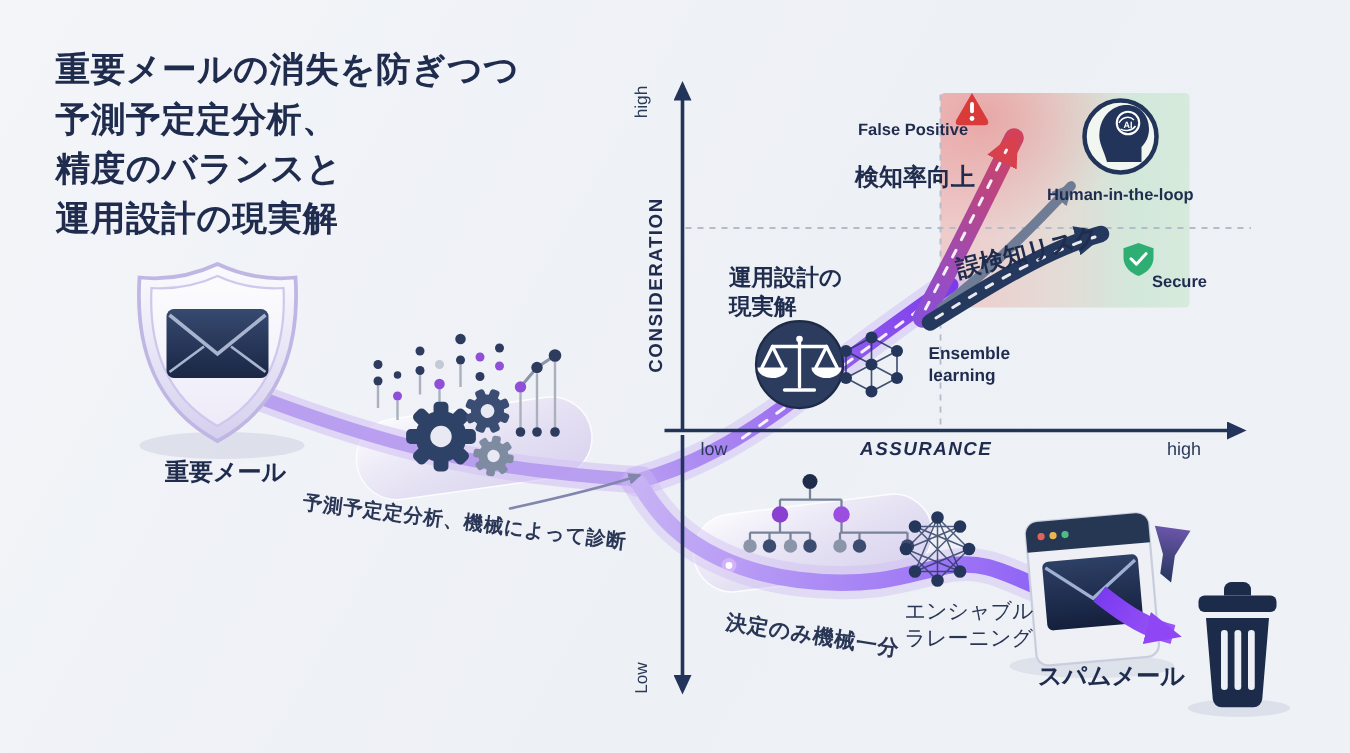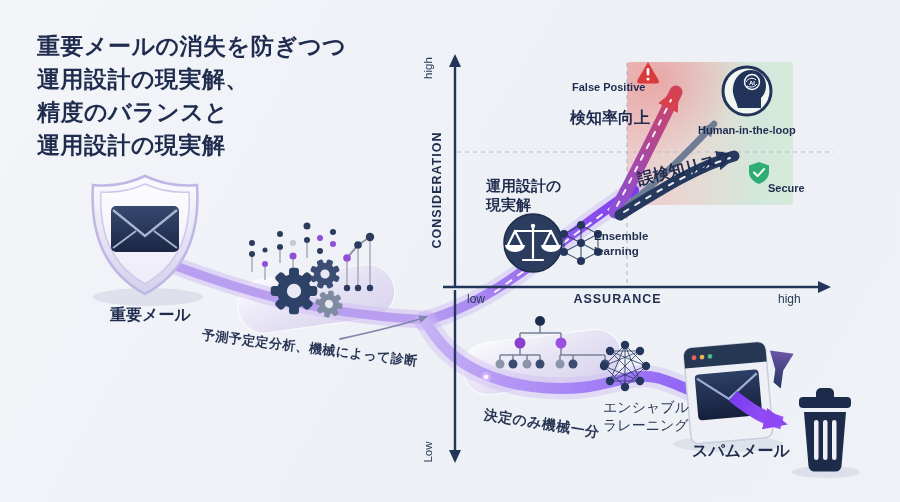--- a/index.html
+++ b/index.html
@@ -312,45 +312,45 @@
     <g fill="#edf0f5">
       <rect x="814" y="420" width="4.5" height="40" rx="2.2"></rect>
       <rect x="823" y="420" width="4.5" height="40" rx="2.2"></rect>
       <rect x="832" y="420" width="4.5" height="40" rx="2.2"></rect>
     </g>
   </g>
 </svg>
 
 <div class="lbl title">
   <div>重要メールの消失を防ぎつつ</div>
-  <div>運用設計の現実解、</div>
+  <div>予測予定定分析、</div>
   <div>精度のバランスと</div>
   <div>運用設計の現実解</div>
 </div>
 
 <div class="lbl vtext axis-end" style="left:408px;top:62px;width:40px;">high</div>
 <div class="lbl vtext axis-word" style="left:372px;top:183px;width:130px;">CONSIDERATION</div>
 <div class="lbl vtext axis-end" style="left:408px;top:446px;width:40px;">Low</div>
 <div class="lbl axis-end" style="left:467px;top:292px;font-size:12px;">low</div>
-<div class="lbl axis-word" style="left:560px;top:292px;width:115px;text-align:center;">ASSURANCE</div>
+<div class="lbl axis-word" style="left:560px;top:292px;width:115px;text-align:center;font-style:italic;">ASSURANCE</div>
 <div class="lbl axis-end" style="left:778px;top:292px;font-size:12px;">high</div>
 
 <div class="lbl small-en" style="left:572px;top:81px;font-weight:600;text-align:center;">False Positive</div>
 <div class="lbl small-en" style="left:698px;top:124px;">Human-in-the-loop</div>
 <div class="lbl small-en" style="left:768px;top:182px;">Secure</div>
 
 <div class="lbl jp-big" style="left:570px;top:108px;text-align:right;">検知率向上</div>
 <div class="lbl jp-big" style="left:638px;top:170px;transform:rotate(-14deg);transform-origin:left center;">誤検知リスク</div>
 
 <div class="lbl jp-mid" style="left:486px;top:176px;width:80px;">
   <div>運用設計の</div>
   <div>現実解</div>
 </div>
 
-<div class="lbl" style="left:594px;top:229px;font-size:11.5px;font-weight:600;line-height:15px;color:#1f2c4e;">
+<div class="lbl" style="left:619px;top:229px;font-size:11.5px;font-weight:600;line-height:15px;color:#1f2c4e;">
   <div>Ensemble</div>
   <div>learning</div>
 </div>
 
 <div class="lbl jp-big" style="left:94px;top:305px;margin-left:16px;">重要メール</div>
 <div class="lbl jp-note" style="left:202px;top:326px;transform:rotate(7deg);transform-origin:left center;">予測予定定分析、機械によって診断</div>
 <div class="lbl jp-note" style="left:484px;top:406px;font-size:14px;transform:rotate(9deg);transform-origin:left center;">決定のみ機械一分</div>
 
 <div class="lbl" style="left:589px;top:398px;font-size:14px;font-weight:400;line-height:18px;color:#2a3655;margin-left:14px;">
   <div>エンシャブル</div>

